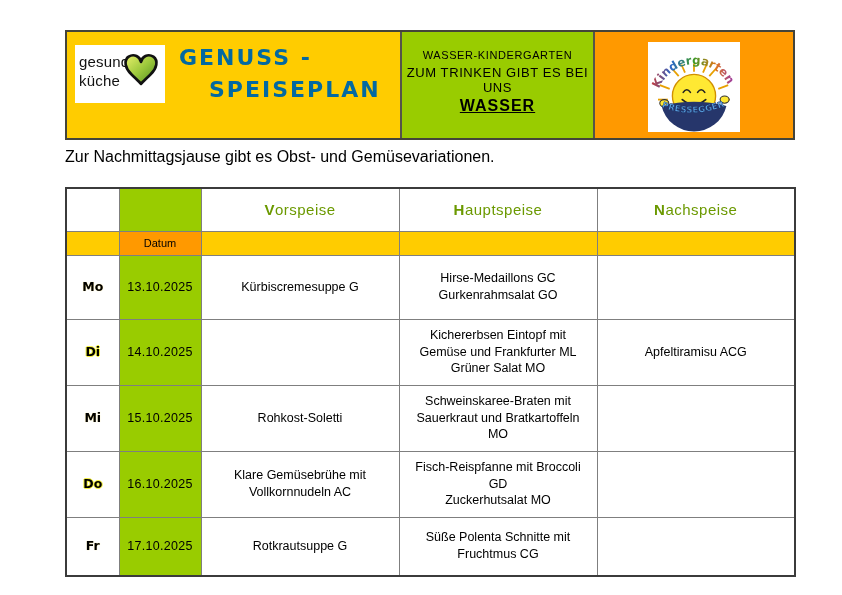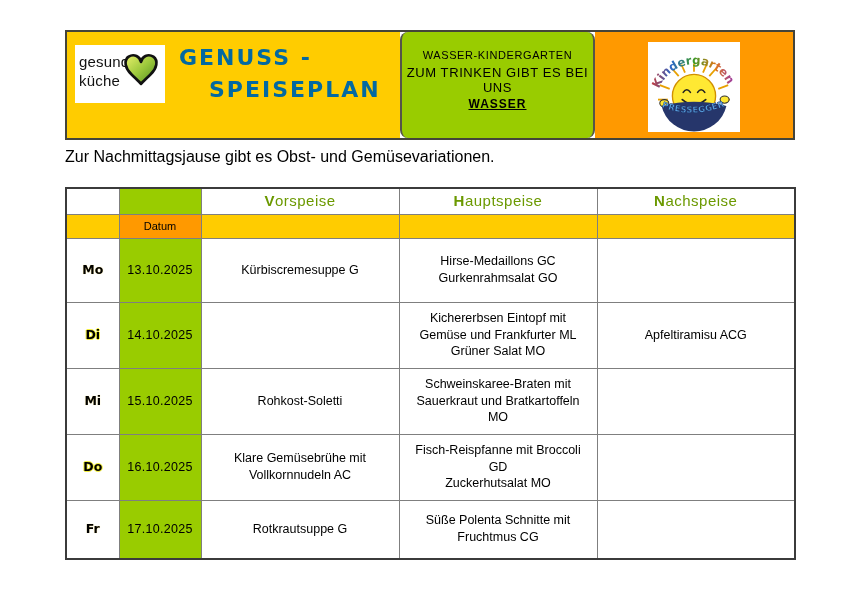--- a/index.html
+++ b/index.html
@@ -4,54 +4,54 @@
 <style>
   * { margin:0; padding:0; box-sizing:border-box; }
   body { background:#ffffff; font-family:"Liberation Sans", sans-serif; }
   .page { position:relative; width:842px; height:595px; background:#ffffff; overflow:hidden; }
 
   
   .header-band { position:absolute; left:65px; top:30px; width:730px; height:110px;
                  display:flex; border:2px solid #44443a; }
   .header-left { width:333px; background:#FFCC00; position:relative; }
   .header-mid  { width:195px; background:#99CC00; border-left:2px solid #55554a; border-right:2px solid #55554a;
-                 text-align:center; padding-top:17px; color:#000;border-radius:8px; }
+                 text-align:center; padding-top:17px; color:#000; }
   .header-right{ flex:1; background:#FF9900; position:relative; }
 
   .gk-logo { position:absolute; left:8px; top:13px; width:90px; height:58px; background:#ffffff; }
   .gk-text { position:absolute; left:4px; top:8px; font-family:"Liberation Sans", sans-serif;
              font-size:15px; color:#111; line-height:1.25; letter-spacing:0.2px; }
   .gk-heart { position:absolute; right:2px; top:2px; }
 
   .title-block { position:absolute; left:112px; top:10px; font-family:"DejaVu Sans", sans-serif;
                  font-weight:bold; font-size:22px; color:#0369a1; letter-spacing:2px; line-height:1.45; }
   .title-line2 { padding-left:30px; }
 
   .water-line1 { font-size:11px; letter-spacing:0.6px; }
   .water-line2 { font-size:13px; letter-spacing:0.6px; margin-top:4px; }
-  .water-line3 { font-size:12px; font-weight:bold; text-decoration:underline; letter-spacing:1px; margin-top:2px; }
+  .water-line3 { font-size:16px; font-weight:bold; text-decoration:underline; letter-spacing:1px; margin-top:2px; }
 
   .kg-logo { position:absolute; left:53px; top:10px; width:92px; height:90px; background:#ffffff; }
 
   
   .subtitle { position:absolute; left:65px; top:148px; width:700px; text-align:left;
               font-size:16px; color:#000; }
 
   
   table.menu { position:absolute; left:65px; top:187px; width:730px;
                border-collapse:collapse; table-layout:fixed;
                border:2px solid #3b3b3b; }
   table.menu td { border:1px solid #7f7f7f; text-align:center; vertical-align:middle;
                   font-size:12.5px; color:#000; line-height:1.35; white-space:pre-line; overflow:hidden; }
 
   col.c-day  { width:53px; }
   col.c-date { width:82px; }
   col.c-food { width:198px; }
 
-  tr.cols-row td { height:26px; background:#ffffff; }
+  tr.cols-row td { height:43px; background:#ffffff; }
   tr.cols-row td.cell-date-head { background:#99CC00; }
   .colh { display:block; color:#6B9900; font-size:15px; letter-spacing:0.5px; }
   .colh::first-letter { font-weight:bold; }
 
   tr.datum-row td { height:24px; background:#FFCC00; font-size:11px; }
   td.datum-cell { background:#FF9900 !important; color:#99CC00; font-size:12px; }
 
   tr.data-row td { background:#ffffff; }
   td.cell-day { font-family:"DejaVu Sans", sans-serif; font-weight:bold; font-size:30px; }
   .day-yellow { color:#FFCC00; text-shadow:0 0 1px #ffe680; }

